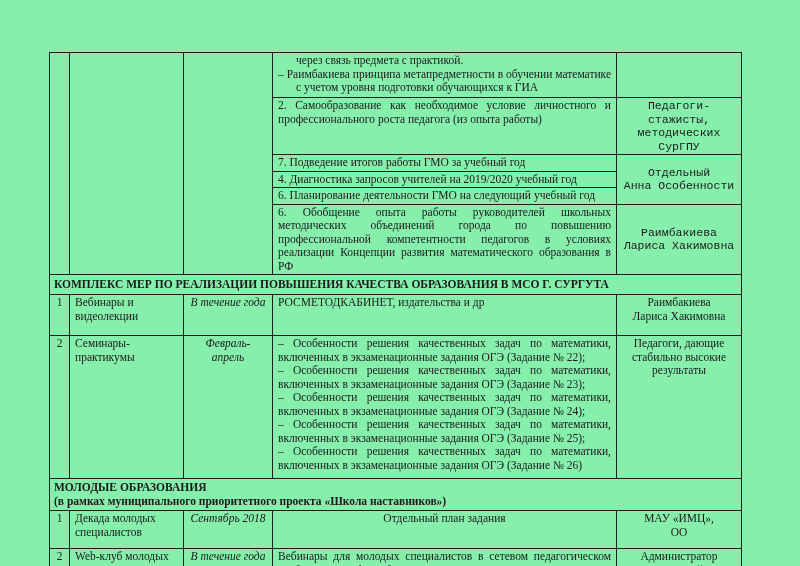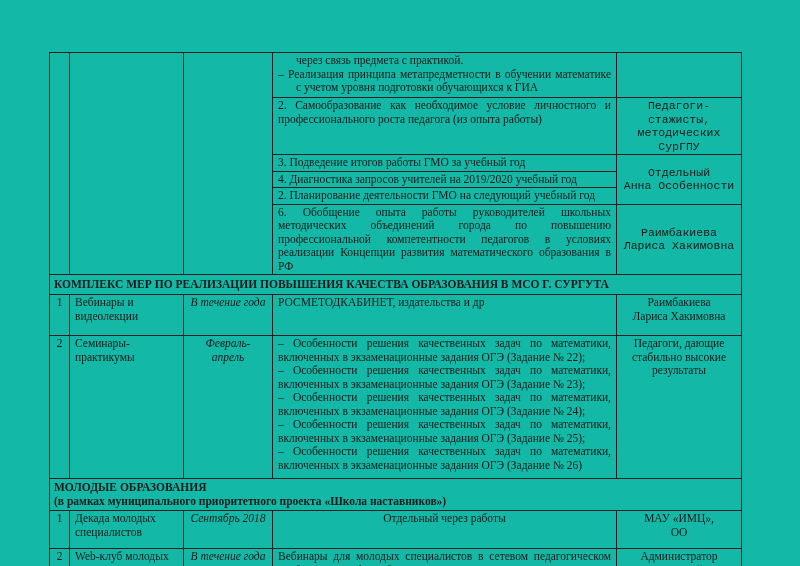--- a/index.html
+++ b/index.html
@@ -1,21 +1,21 @@
 <!DOCTYPE html>
 <html><head>
 <meta charset="utf-8">
 <style>
   html, body { margin:0; padding:0; }
   body {
     width:800px; height:566px; background:#ffffff;
     font-family:"Liberation Serif","DejaVu Serif",serif;
     color:#1a1a1a;
   }
-  .page { position:relative; width:800px; height:566px; overflow:hidden; background:#14b8a6; }
+  .page { position:relative; width:800px; height:566px; overflow:hidden; background:#86efac; }
   table.doc {
     position:absolute; left:49px; top:52px; width:692px;
     border-collapse:collapse; table-layout:fixed;
     font-size:11.5px; line-height:13.5px;
   }
   td { border:1px solid #1f1f1f; vertical-align:top; padding:1px 5px; overflow:hidden; }
   .w-num{width:20px} .w-name{width:114px} .w-period{width:89px} .w-content{width:344px} .w-resp{width:125px}
   .c-num{ text-align:center; padding:1px 2px; }
   .c-name{ }
   .c-period{ text-align:center;font-style:italic; }
@@ -50,43 +50,43 @@
         <col class="w-resp">
     </colgroup>
     <tbody>
 
       <tr class="r-top">
         <td class="c-num" rowspan="6"></td>
         <td class="c-name" rowspan="6"></td>
         <td class="c-period" rowspan="6"></td>
         <td class="c-content">
           <div class="cont">через связь предмета с практикой.</div>
-          <div class="hang just">– Реализация принципа метапредметности в обучении математике с учетом уровня подготовки обучающихся к ГИА</div>
+          <div class="hang just">– Раимбакиева принципа метапредметности в обучении математике с учетом уровня подготовки обучающихся к ГИА</div>
         </td>
         <td class="c-resp"></td>
       </tr>
       <tr class="r-a2">
         <td class="c-content just">2. Самообразование как необходимое условие личностного и профессионального роста педагога (из опыта работы)</td>
         <td class="c-resp mid">
           <div>Педагоги-стажисты,</div>
           <div>методических СурГПУ</div>
         </td>
       </tr>
       <tr class="r-a3">
-        <td class="c-content">3. Подведение итогов работы ГМО за учебный год</td>
+        <td class="c-content">7. Подведение итогов работы ГМО за учебный год</td>
         <td class="c-resp mid" rowspan="3">
           <div>Отдельный</div>
           <div>Анна Особенности</div>
         </td>
       </tr>
       <tr class="r-a4">
         <td class="c-content">4. Диагностика запросов учителей на 2019/2020 учебный год</td>
       </tr>
       <tr class="r-a5">
-        <td class="c-content">2. Планирование деятельности ГМО на следующий учебный год</td>
+        <td class="c-content">6. Планирование деятельности ГМО на следующий учебный год</td>
       </tr>
       <tr class="r-a6">
         <td class="c-content just">6. Обобщение опыта работы руководителей школьных методических объединений города по повышению профессиональной компетентности педагогов в условиях реализации Концепции развития математического образования в РФ</td>
         <td class="c-resp mid">
           <div>Раимбакиева</div>
           <div>Лариса Хакимовна</div>
         </td>
       </tr>
 
       <tr class="r-sec">
@@ -125,21 +125,21 @@
         <td class="sec" colspan="5">
           <div>МОЛОДЫЕ ОБРАЗОВАНИЯ</div>
           <div>(в рамках муниципального приоритетного проекта «Школа наставников»)</div>
         </td>
       </tr>
 
       <tr class="r-s2r1">
         <td class="c-num">1</td>
         <td class="c-name">Декада молодых специалистов</td>
         <td class="c-period">Сентябрь 2018</td>
-        <td class="c-content center">Отдельный через работы</td>
+        <td class="c-content center">Отдельный план задания</td>
         <td class="c-resp">
           <div>МАУ «ИМЦ»,</div>
           <div>ОО</div>
         </td>
       </tr>
 
       <tr class="r-s2r2">
         <td class="c-num">2</td>
         <td class="c-name">Web-клуб молодых специалистов</td>
         <td class="c-period">В течение года</td>

